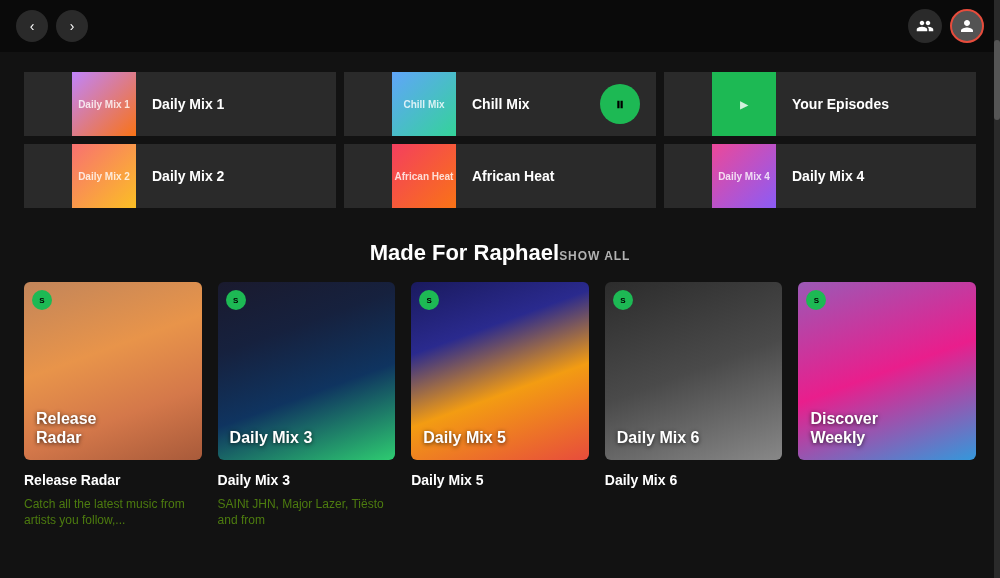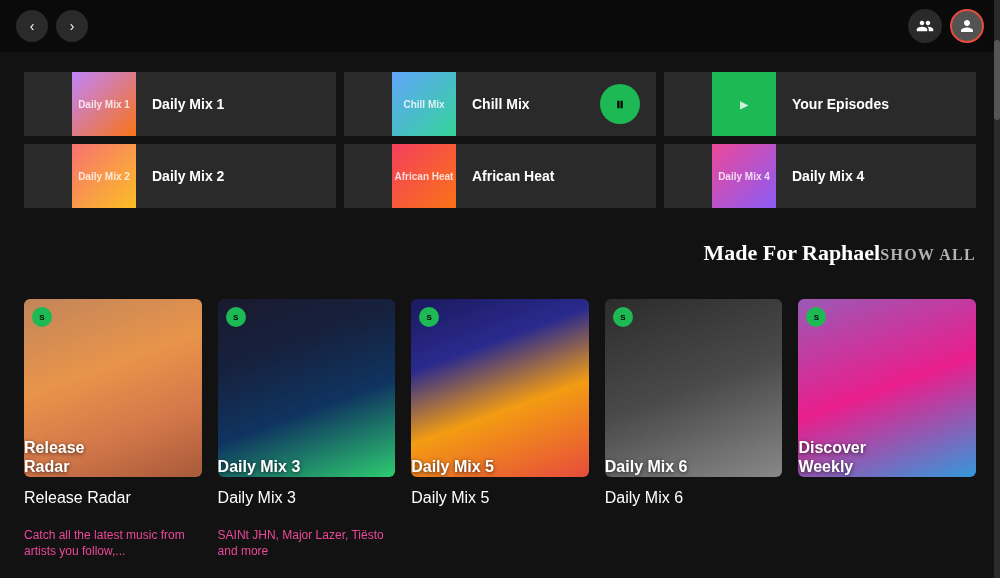--- a/index.html
+++ b/index.html
@@ -156,30 +156,29 @@
       font-size: 10px;
       font-weight: 700;
       color: rgba(255,255,255,0.8);
       text-align: center;
     }
 
     
     .section-header {
       display: flex;
       align-items: baseline;
-      justify-content: flex-end;
-      margin-bottom: 33px;
-      font-family: Liberation Serif, serif;
+      justify-content: center;
+      margin-bottom: 16px;
     }
     .section-title {
       font-size: 22px;
       font-weight: 700;
     }
     .show-all {
-      font-size: 16px;
+      font-size: 12px;
       font-weight: 700;
       color: #b3b3b3;
       cursor: pointer;
       text-transform: uppercase;
       letter-spacing: 0.08em;
     }
 
     
     .cards-row {
       display: grid;
@@ -195,21 +194,21 @@
       border-radius: 6px;
       overflow: hidden;
       margin-bottom: 12px;
       position: relative;
     }
     .card-thumb-inner {
       width: 100%;
       height: 100%;
       display: flex;
       align-items: flex-end;
-      padding: 0;
+      padding: 12px;
     }
     .card-thumb-label {
       font-size: 16px;
       font-weight: 700;
       color: #fff;
       text-shadow: 0 1px 4px rgba(0,0,0,0.7);
       line-height: 1.2;
     }
     .spotify-dot {
       position: absolute;
@@ -220,30 +219,30 @@
       background: #1db954;
       border-radius: 50%;
       display: flex;
       align-items: center;
       justify-content: center;
       font-size: 8px;
       font-weight: 900;
       color: #000;
     }
     .card-title {
-      font-size: 16px;
-      font-weight: 400;
-      margin-bottom: 20px;
+      font-size: 14px;
+      font-weight: 700;
+      margin-bottom: 8px;
       white-space: nowrap;
       overflow: hidden;
       text-overflow: ellipsis;
     }
     .card-desc {
       font-size: 12px;
-      color: #ec4899;
+      color: #4d7c0f;
       line-height: 1.4;
       display: -webkit-box;
       -webkit-line-clamp: 2;
       -webkit-box-orient: vertical;
       overflow: hidden;
     }
 
     
     .bg-release { background: linear-gradient(160deg, #c2855a 0%, #e8944a 40%, #d4784a 70%, #a85a3a 100%); }
     .bg-dm3 { background: linear-gradient(160deg, #1a1a2e 0%, #16213e 30%, #0f3460 60%, #2ecc71 100%); }
@@ -355,21 +354,21 @@
     <div class="card-desc">Catch all the latest music from artists you follow,...</div>
   </div>
       <div class="card">
     <div class="card-thumb bg-dm3">
       <div class="spotify-dot">S</div>
       <div class="card-thumb-inner">
         <span class="card-thumb-label">Daily Mix 3</span>
       </div>
     </div>
     <div class="card-title">Daily Mix 3</div>
-    <div class="card-desc">SAINt JHN, Major Lazer, Tiësto and more</div>
+    <div class="card-desc">SAINt JHN, Major Lazer, Tiësto and from</div>
   </div>
       <div class="card">
     <div class="card-thumb bg-dm5">
       <div class="spotify-dot">S</div>
       <div class="card-thumb-inner">
         <span class="card-thumb-label">Daily Mix 5</span>
       </div>
     </div>
     <div class="card-title">Daily Mix 5</div>
   </div>

